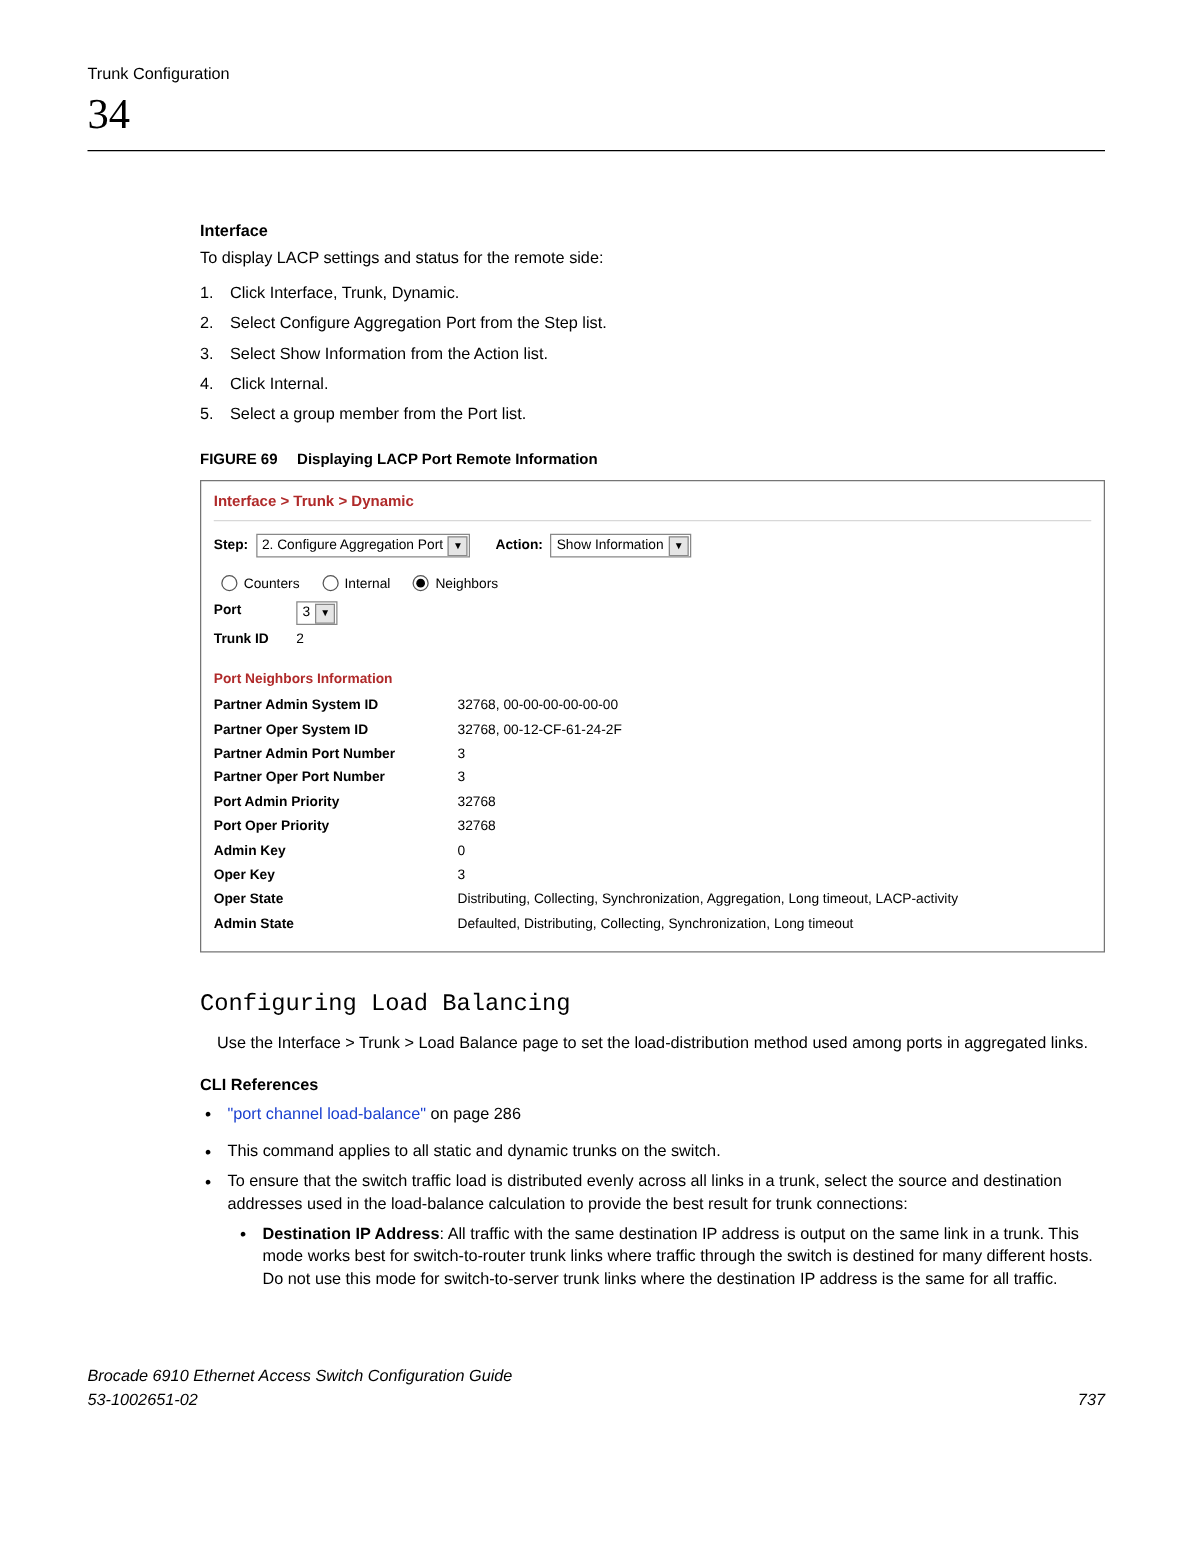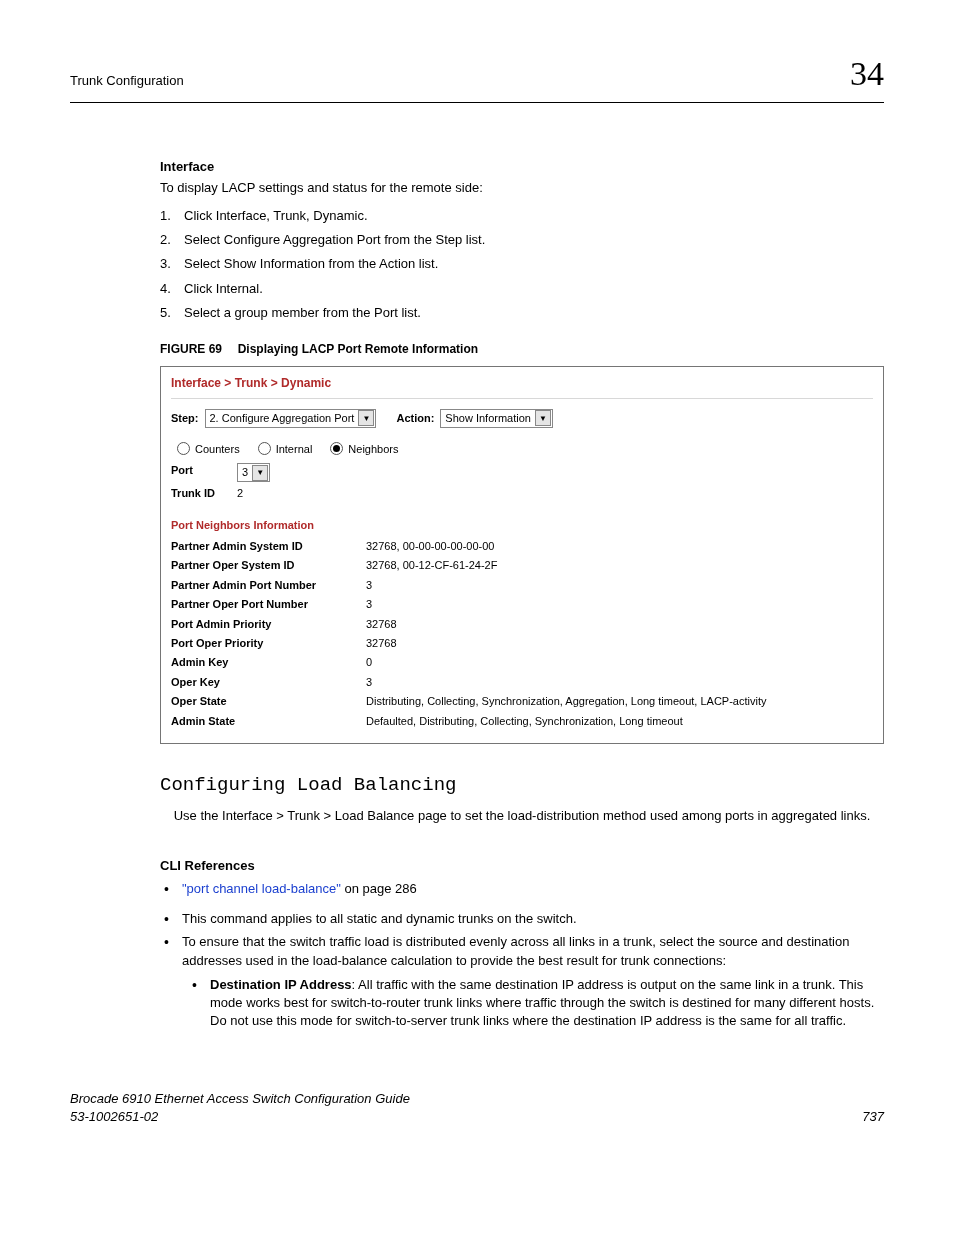--- a/index.html
+++ b/index.html
@@ -13,20 +13,21 @@
     box-sizing: border-box;
     line-height: 1.4;
   }
   .header-row {
     display: flex;
     justify-content: space-between;
     align-items: baseline;
     border-bottom: 1px solid #000;
     padding-bottom: 4px;
     margin-bottom: 55px;
+    flex-direction: column;
   }
   .header-title { font-size: 13px; }
   .header-num { font-size: 34px; font-weight: normal; font-family: Georgia, 'Times New Roman', serif;}
   .content { margin-left: 90px; margin-right: 0; }
   .bold { font-weight: bold; }
   .intro { margin: 3px 0 10px 0; }
   .ol { list-style: none; padding: 0; margin: 0 0 18px 0; }
   .ol li { margin: 6px 0; padding-left: 24px; position: relative; }
   .ol li .num { position: absolute; left: 0; }
   .figcap { margin: 8px 0 8px 0; }
@@ -68,21 +69,21 @@
   .kv .v { }
   .section-title { color:#b02a2a; font-weight:bold; margin:16px 0 6px 0;}
 
   h2.serif {
     font-family: Liberation Mono, monospace;
     font-weight: normal;
     font-size: 19px;
     margin: 8px 0 8px 0;
   }
   .para { margin: 4px 0 16px 0; font-size:13px;text-align:center;}
-  .sub-bold { font-weight: bold; margin-top: 32px; margin-bottom:2px;}
+  .sub-bold { font-weight: bold; margin-top: 16px; margin-bottom:2px;}
   .ul { list-style:none; padding:0; margin:0 0 12px 0;}
   .ul > li { position:relative; padding-left:22px; margin:5px 0;}
   .ul > li::before { content:"•"; position:absolute; left:4px; font-size:14px;}
   .ul2 { list-style:none; padding:0; margin:6px 0 0 0;}
   .ul2 > li { position:relative; padding-left:22px; margin-left:6px; margin-top:6px;}
   .ul2 > li::before { content:"•"; position:absolute; left:4px; font-size:14px;}
   .link { color:#1a3fcf; }
 
   .footer {
     display:flex; justify-content:space-between; align-items:flex-end;

